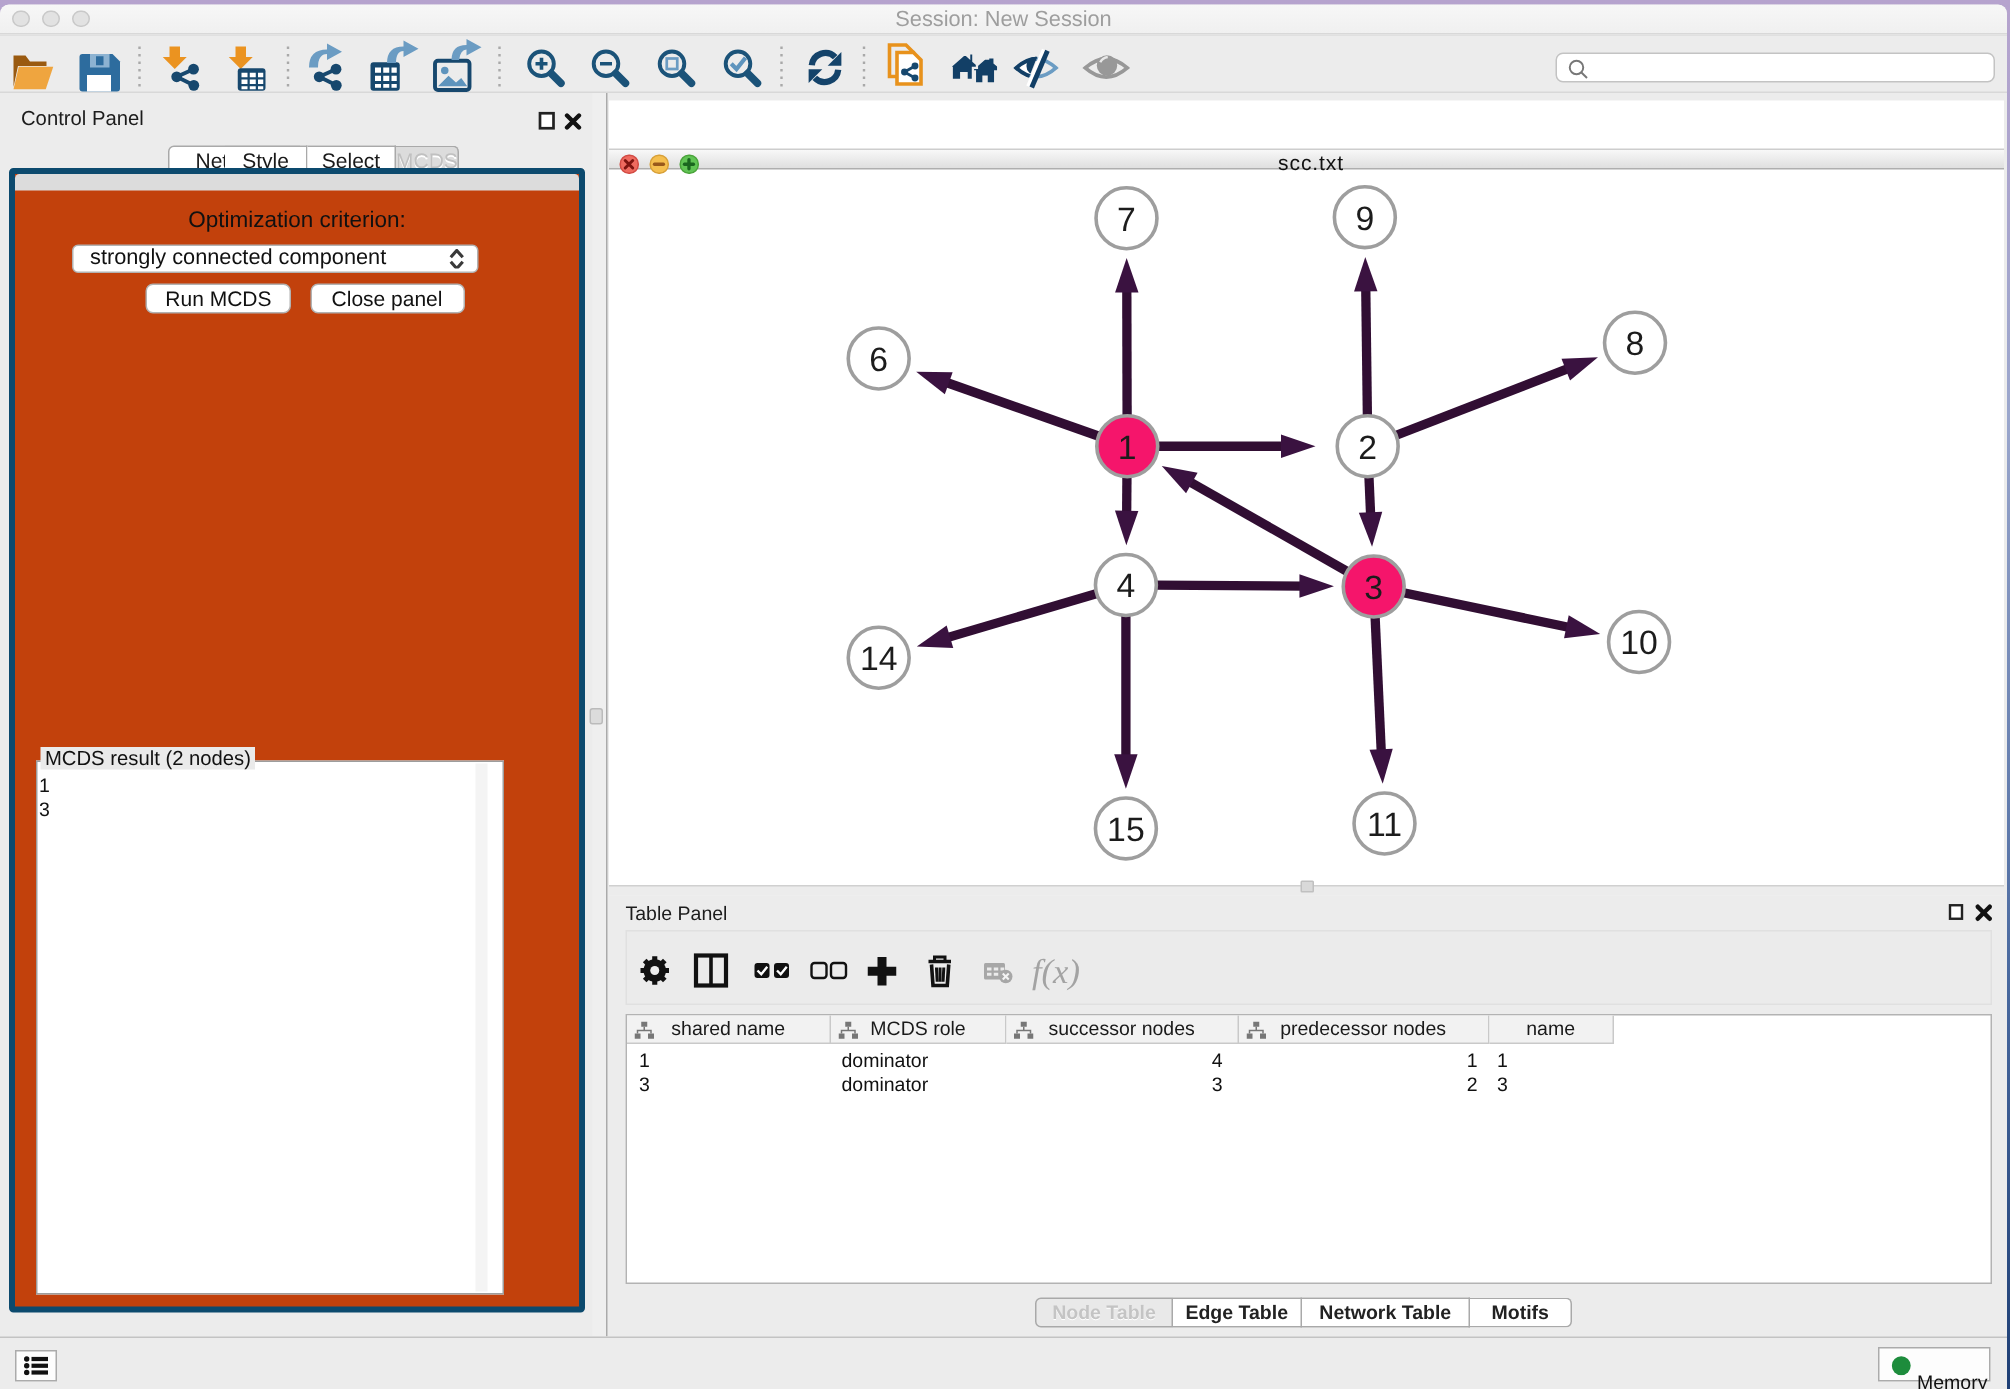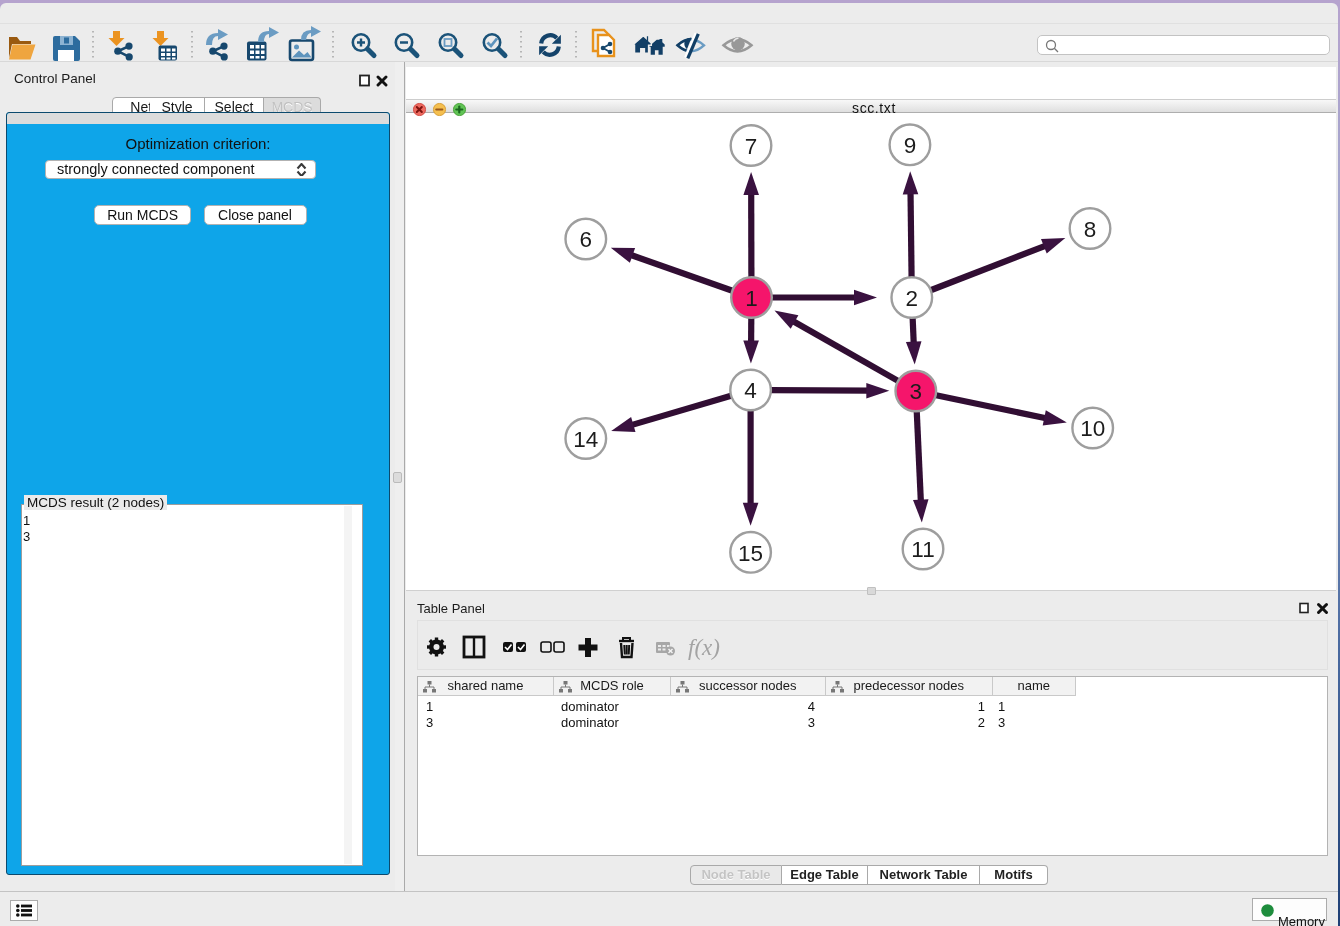--- a/index.html
+++ b/index.html
@@ -10,26 +10,26 @@
 #titlebar { position:absolute; left:0; top:0; width:100%; height:20px; background:linear-gradient(#f7f7f7,#f0f0f0); border-bottom:1px solid #d8d8d8; }
 #titlebar .dot { position:absolute; top:3.5px; width:11.5px; height:11.5px; border-radius:50%; background:#e2e2e2; border:1px solid #c9c9c9; }
 #wintitle { position:absolute; top:2px; left:0; width:100%; text-align:center; font-size:14.5px; color:#9e9e9e; }
 
 #toolbar { position:absolute; left:0; top:20px; width:100%; height:39px; background:#ececec; border-top:1px solid #e0e0e0; border-bottom:1px solid #d8d8d8; }
 #searchbox { position:absolute; left:1037px; top:11px; width:293px; height:20px; background:#fff; border:1px solid #c3c3c3; border-radius:5px; }
 
 #cpanel { position:absolute; left:0; top:59px; width:395px; bottom:35px; background:#ececec; }
 #cpanel-head { position:absolute; left:14px; top:9px; font-size:13.5px; color:#1c1c1c; }
 .tab { position:absolute; top:35px; height:19px; background:#fff; border:1px solid #a9a9a9; border-left:none; font-size:14px; font-weight:400; color:#1a1a1a; text-align:center; line-height:18px; }
-#tabpane { position:absolute; left:6px; top:50px; right:5px; bottom:16px; background:#0ea5e9; border:1px solid #0c4a6e; border-radius:3px; }
+#tabpane { position:absolute; left:6px; top:50px; right:5px; bottom:16px; background:#c2410c; border:4px solid #0c4a6e; border-radius:3px; }
 #tabpane-top { position:absolute; left:0; top:0; width:100%; height:11px; background:#dcdcdc; border-radius:3px 3px 0 0; }
 #optlabel { position:absolute; left:0; top:22px; width:100%; text-align:center; font-size:15px; color:#111; }
 #dropdown { position:absolute; left:38px; top:47px; width:271px; height:19px; background:#fff; border:1px solid #b2b2b2; border-radius:4px; font-size:14.5px; color:#111; line-height:17px; padding-left:11px; }
-.btn { position:absolute; top:92px; height:20px; background:#fff; border:1px solid #b2b2b2; border-radius:5px; font-size:14px; color:#111; text-align:center; line-height:18px; }
-#mcdsbox { position:absolute; left:14px; top:391px; width:342px; bottom:8px; background:#fff; border:1px solid #9d9d9d; }
+.btn { position:absolute; top:73px; height:20px; background:#fff; border:1px solid #b2b2b2; border-radius:5px; font-size:14px; color:#111; text-align:center; line-height:18px; }
+#mcdsbox { position:absolute; left:14px; top:391px; width:312px; bottom:8px; background:#fff; border:1px solid #9d9d9d; }
 #mcdslabel { position:absolute; left:2px; top:-10px; background:#eaeaea; padding:0 3px; font-size:13.5px; color:#111; }
 #mcdstext { position:absolute; left:1px; top:8px; font-size:13px; color:#111; line-height:16px; }
 #mcdssb { position:absolute; right:10px; top:1px; width:8px; bottom:1px; background:#f4f4f4; }
 
 #vdivider { position:absolute; left:395px; top:59px; width:10px; bottom:35px; background:#efefef; border-right:1px solid #aaaaaa; }
 #vknob { position:absolute; left:-2px; top:410px; width:9px; height:11px; background:#dcdcdc; border:1px solid #bbb; border-radius:2px; }
 
 #netwin { position:absolute; left:406px; top:64px; right:2px; height:530px; background:#fff; }
 #nettitle { position:absolute; left:0; top:0; width:100%; height:14px; background:linear-gradient(#f8f8f8,#dfdfdf); border-top:1px solid #cdcdcd; border-bottom:1px solid #aeaeae;margin-top:32px; }
 #nettitle .tl { position:absolute; top:3px; width:12.5px; height:12.5px; border-radius:50%; }
@@ -45,20 +45,26 @@
 .td { position:absolute; font-size:13px; color:#111; height:17px; line-height:17px; }
 .btab { position:absolute; height:20px; background:#fff; border:1px solid #a9a9a9; border-left:none; font-size:13px; font-weight:600; color:#222; text-align:center; line-height:18px; }
 
 #statusbar { position:absolute; left:0; bottom:0; width:100%; height:35px; background:#ececec; border-top:1px solid #c3c3c3; }
 #listbtn { position:absolute; left:10px; top:8px; width:28px; height:21px; background:#fdfdfd; border:1px solid #ababab; }
 #membtn { position:absolute; right:11px; top:6px; width:75px; height:23px; background:#fdfdfd; border:1px solid #ababab; font-size:13px; color:#111; }
 </style>
 </head>
 <body>
 <div id="win">
+  <div id="titlebar">
+    <div class="dot" style="left:8px"></div>
+    <div class="dot" style="left:28px"></div>
+    <div class="dot" style="left:48px"></div>
+    <div id="wintitle">Session: New Session</div>
+  </div>
   <div id="toolbar">
     <svg width="780" height="40" viewBox="0 0 780 40" style="position:absolute;left:0;top:-1px;">
 
       <path d="M9,14 L9,35 L12,21 L31,21 L31,18 L20,18 L17,14 Z" fill="#9a5a10"></path>
       <path d="M12.5,21.5 L35.5,21.5 L30.5,36.5 L9,36.5 Z" fill="#efa53f"></path>
 
       <path d="M53,15 a2,2 0 0 1 2,-2 L75,13 L80,18 L80,36 a2,2 0 0 1 -2,2 L55,38 a2,2 0 0 1 -2,-2 Z" fill="#2d6c9e"></path>
       <rect x="60" y="13" width="13" height="9" fill="#8db3d2"></rect>
       <rect x="64" y="14.5" width="5" height="6" fill="#2d6c9e"></rect>
       <rect x="58" y="27" width="16" height="11" fill="#ffffff"></rect>
@@ -217,21 +223,21 @@
       <rect x="8" y="2.5" width="9" height="10" fill="#fff" stroke="#222" stroke-width="1.8"></rect>
       <path d="M22,2.5 L26.5,7 L31,2.5 L33.5,5 L29,9.5 M22,2.5 Z" fill="none"></path>
       <g stroke="#111" stroke-width="2.9" stroke-linecap="round">
           <line x1="26" y1="4" x2="34" y2="12"></line>
           <line x1="34" y1="4" x2="26" y2="12"></line>
         </g>
     </svg>
     <div class="tab" style="left:92px; width:88px; border-left:1px solid #a9a9a9; border-radius:4px 0 0 4px;margin-left:20px;">Network</div>
     <div class="tab" style="left:150px; width:55px;">Style</div>
     <div class="tab" style="left:205px; width:59px;">Select</div>
-    <div class="tab" style="left:264px; width:57px; background:#dcdcdc; color:#c0c0c0; text-shadow:0 1px 0 #fff; border-radius:0 4px 4px 0; border-bottom-color:#dcdcdc;">MCDS</div>
+    <div class="tab" style="left:264px; width:42px; background:#dcdcdc; color:#c0c0c0; text-shadow:0 1px 0 #fff; border-radius:0 4px 4px 0; border-bottom-color:#dcdcdc;">MCDS</div>
     <div id="tabpane">
       <div id="tabpane-top"></div>
       <div id="optlabel">Optimization criterion:</div>
       <div id="dropdown">strongly connected component
         <svg width="11" height="13" viewBox="0 0 11 13" style="position:absolute; right:8px; top:2px;">
           <path d="M1.5 5.5 L5.5 1 L9.5 5.5" fill="none" stroke="#3a3a3a" stroke-width="2.1"></path>
             <path d="M1.5 8.5 L5.5 13 L9.5 8.5" fill="none" stroke="#3a3a3a" stroke-width="2.1"></path>
         </svg>
       </div>
       <div class="btn" style="left:87.4px; width:96.4px;">Run MCDS</div>

